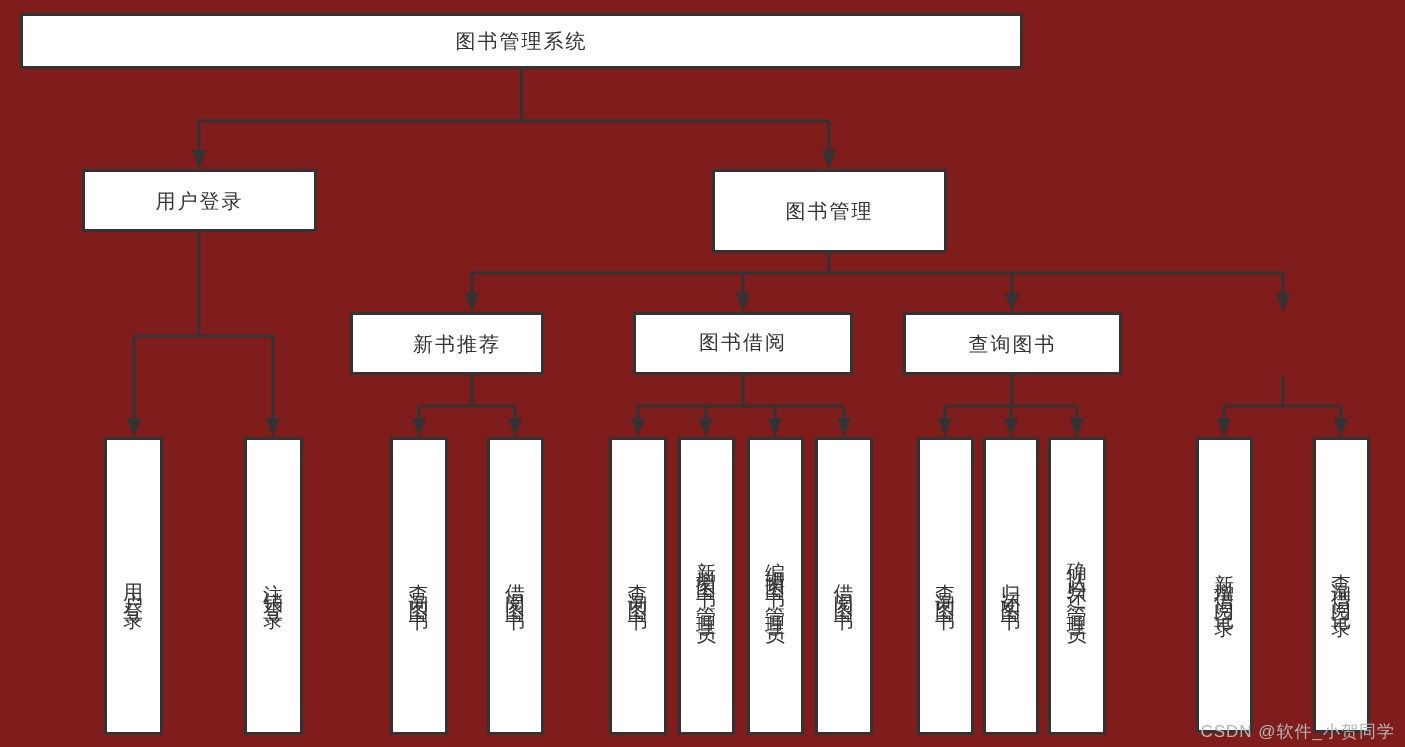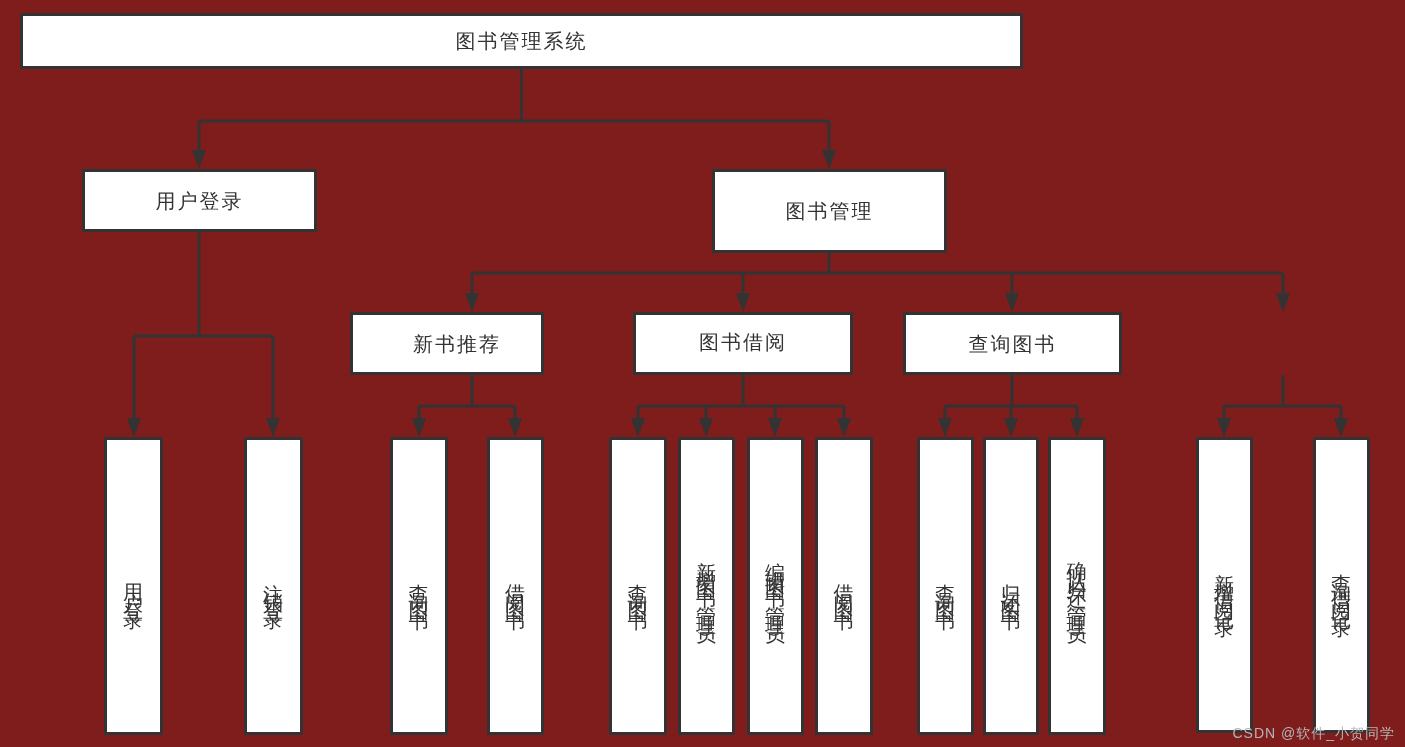--- a/index.html
+++ b/index.html
@@ -42,21 +42,21 @@
     writing-mode: vertical-rl;
     text-orientation: mixed;
     letter-spacing: 9px;
     line-height: 1;
   }
   .watermark {
     position: absolute;
     right: 10px;
     bottom: 4px;
     color: #b5b5b5;
-    font-size: 14px;
+    font-size: 17px;
     letter-spacing: 1px;
     white-space: nowrap;
     z-index: 5;
   }
 </style>
 </head>
 <body>
 
 <div class="canvas">
 

